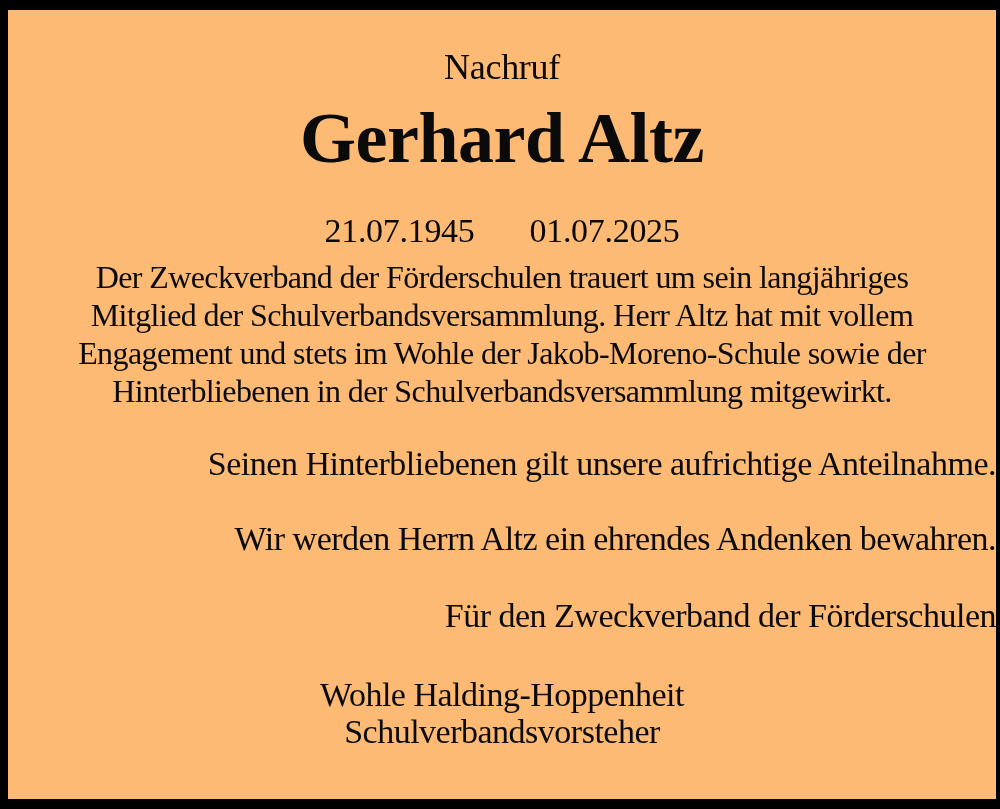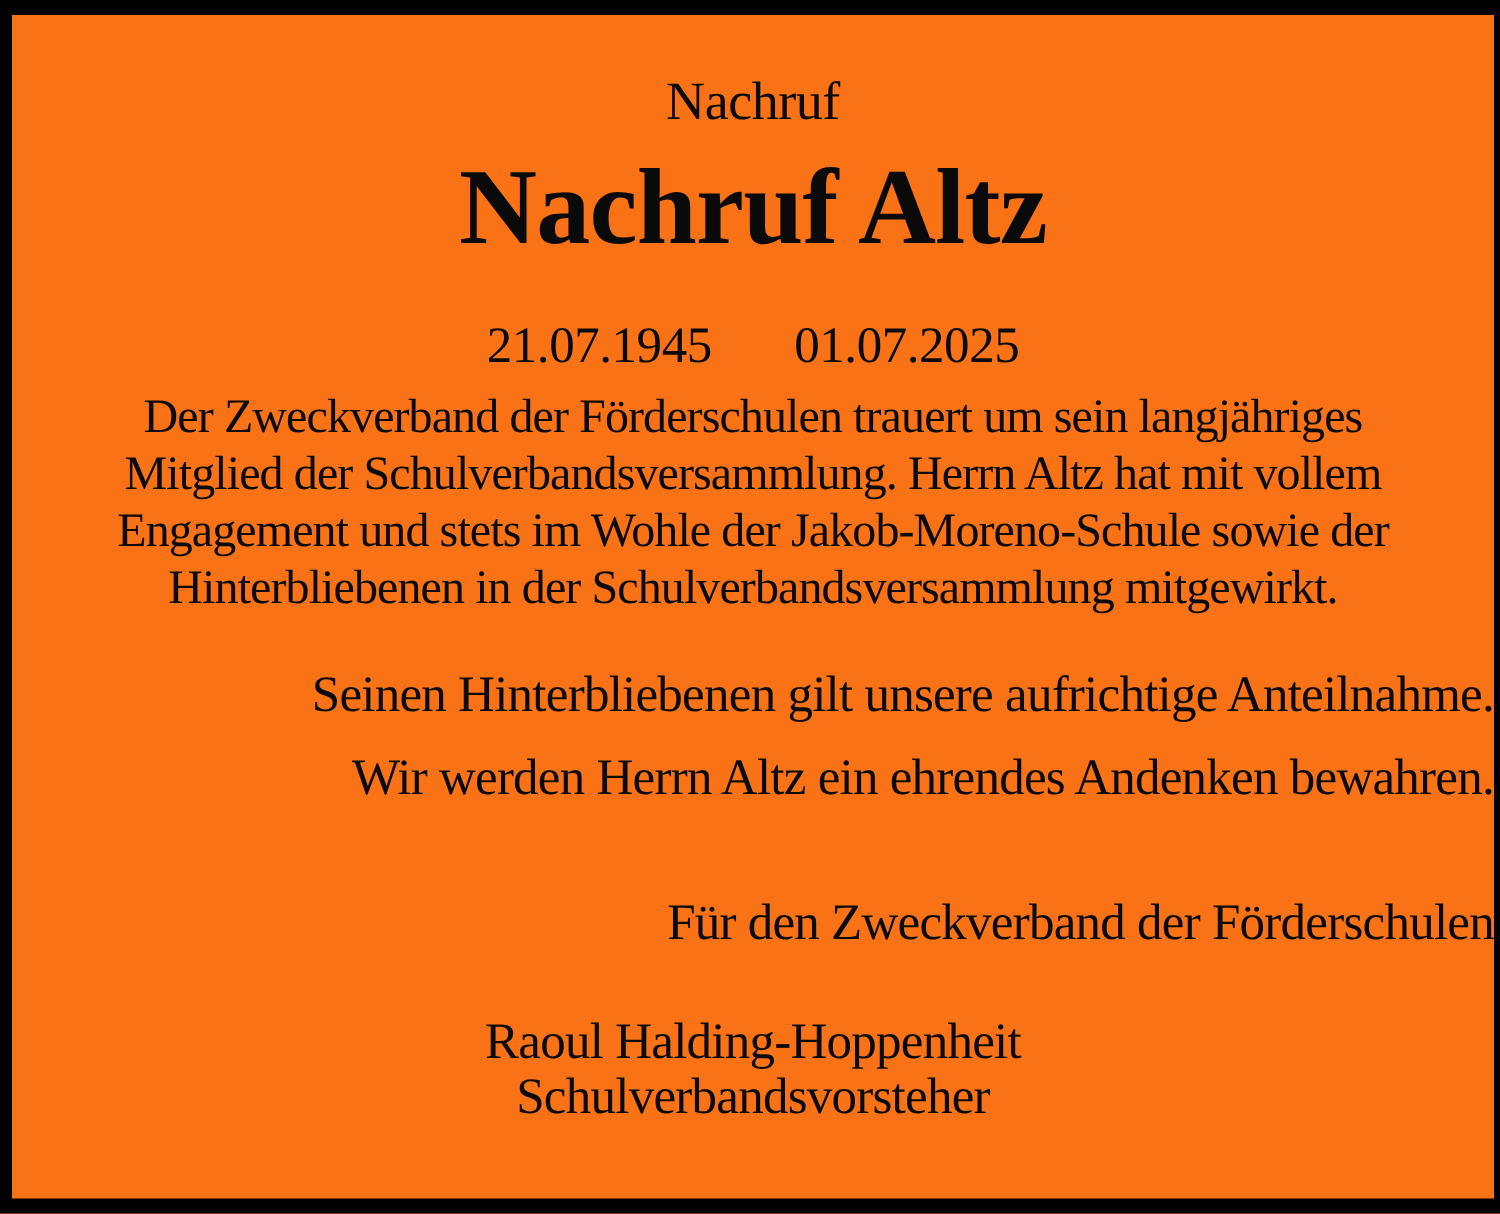--- a/index.html
+++ b/index.html
@@ -13,21 +13,21 @@
     position: relative;
     overflow: hidden;
     font-family: "Liberation Serif", serif;
   }
   .page {
     position: absolute;
     top: 10px;
     left: 8px;
     right: 4px;
     bottom: 10px;
-    background: #f97316;
+    background: #fdba74;
     color: #0a0a0a;
   }
   .tline {
     position: absolute;
     left: 0;
     right: 0;
     text-align: center;
     white-space: nowrap;
   }
   .kicker {
@@ -61,54 +61,54 @@
     line-height: 38px;
     letter-spacing: -0.6px;
   }
   .single-line {
     font-size: 34px;
     line-height: 38px;
     letter-spacing: -0.5px;
     text-align: right;
   }
   .condolence   { top: 435px; }
-  .remembrance  { top: 490px; }
+  .remembrance  { top: 510px; }
   .organization { top: 587px; }
   .signature {
     top: 666px;
     font-size: 34px;
     line-height: 37px;
     letter-spacing: -0.5px;
   }
 </style>
 </head>
 <body>
 
 <div class="page">
 
   <div class="tline kicker">Nachruf</div>
 
-  <div class="tline deceased-name">Nachruf Altz</div>
+  <div class="tline deceased-name">Gerhard Altz</div>
 
   <div class="dates-row">
     <span>21.07.1945</span>
     <span>01.07.2025</span>
   </div>
 
   <div class="tline body-par">
     <div>Der Zweckverband der Förderschulen trauert um sein langjähriges</div>
-    <div>Mitglied der Schulverbandsversammlung. Herrn Altz hat mit vollem</div>
+    <div>Mitglied der Schulverbandsversammlung. Herr Altz hat mit vollem</div>
     <div>Engagement und stets im Wohle der Jakob-Moreno-Schule sowie der</div>
     <div>Hinterbliebenen in der Schulverbandsversammlung mitgewirkt.</div>
   </div>
 
   <div class="tline single-line condolence">Seinen Hinterbliebenen gilt unsere aufrichtige Anteilnahme.</div>
 
   <div class="tline single-line remembrance">Wir werden Herrn Altz ein ehrendes Andenken bewahren.</div>
 
   <div class="tline single-line organization">Für den Zweckverband der Förderschulen</div>
 
   <div class="tline signature">
-    <div>Raoul Halding-Hoppenheit</div>
+    <div>Wohle Halding-Hoppenheit</div>
     <div>Schulverbandsvorsteher</div>
   </div>
 
 </div>
 
 </body></html>

